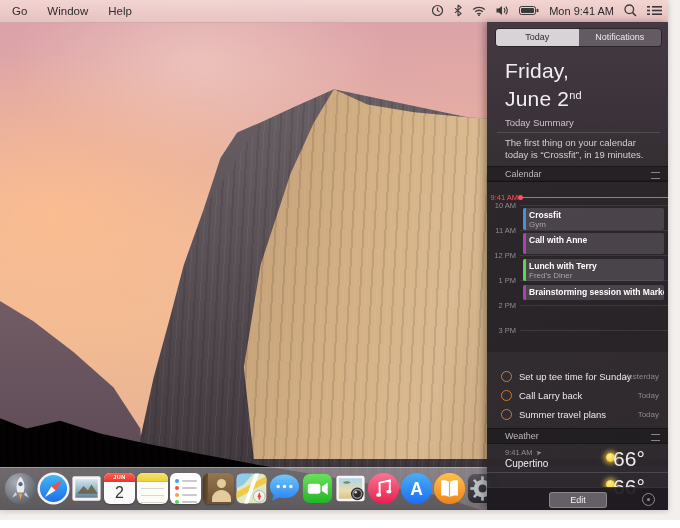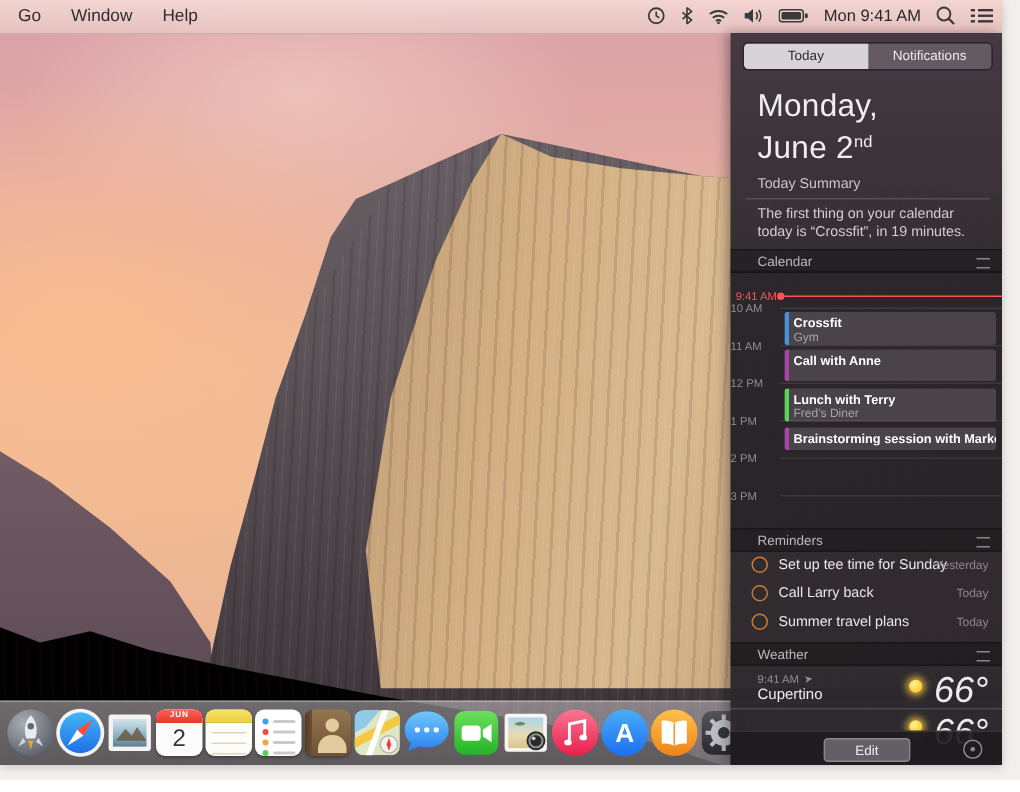--- a/index.html
+++ b/index.html
@@ -71,38 +71,38 @@
   .hairline{position:absolute;left:10px;right:8px;height:1px;background:rgba(255,255,255,.14);}
   .sum-body{position:absolute;left:18px;top:115px;width:152px;color:#d3ced3;line-height:11.5px;}
   .sec-bar{position:absolute;left:0;width:181px;height:14px;background:rgba(0,0,0,.28);
     border-top:1px solid rgba(0,0,0,.3);border-bottom:1px solid rgba(0,0,0,.25);
     color:#bcb7bc;font-size:9px;line-height:14px;}
   .sec-label{margin-left:18px;text-align:center;}
   .grip{position:absolute;right:8px;top:5px;width:9px;height:5px;
     border-top:1px solid #8a858a;border-bottom:1px solid #8a858a;}
   .tl{position:absolute;left:0;top:158px;width:181px;height:172px;background:rgba(0,0,0,.16);}
   .hrow-line{position:absolute;left:33px;right:0;height:1px;background:rgba(255,255,255,.09);}
-  .hrow-label{position:absolute;left:0;width:29px;font-size:7.5px;color:#948b94;}
+  .hrow-label{position:absolute;left:0;width:29px;text-align:right;font-size:7.5px;color:#948b94;}
   .nowline{position:absolute;left:33px;right:0;top:17px;height:1px;background:#ff5257;}
   .nowdot{position:absolute;left:31px;top:15px;width:5px;height:5px;border-radius:50%;background:#ff5257;}
   .nowlabel{position:absolute;left:2px;top:13px;width:29px;text-align:right;font-size:7.5px;color:#ff5257;}
   .event{position:absolute;left:36px;right:4px;background:rgba(125,118,128,.38);border-radius:2px;padding:2px 0 0 6px;box-sizing:border-box;overflow:hidden;}
   .event-bar{position:absolute;left:0;top:0;bottom:0;width:3px;}
   .ev-title{font-size:8.5px;font-weight:bold;color:#fff;white-space:nowrap;overflow:hidden;}
   .ev-loc{font-size:8px;color:#aba4ab;}
   .rem-item{position:absolute;left:0;width:181px;height:19px;}
   .rem-circle{position:absolute;left:14px;top:4px;width:9px;height:9px;border:1.5px solid #cf7a33;border-radius:50%;}
   .rem-label{position:absolute;left:32px;top:4px;color:#eae7ea;}
   .rem-due{position:absolute;right:9px;top:5px;font-size:8px;color:#8d888d;}
   .w-time{position:absolute;left:18px;top:426px;font-size:7.5px;color:#938e93;}
   .w-city{position:absolute;left:18px;top:436px;font-size:10px;color:#f0edf0;}
   .sun{position:absolute;width:9px;height:9px;border-radius:50%;
     background:radial-gradient(circle at 40% 35%,#fff3a0,#ffd23c 55%,#f0a521);
     box-shadow:0 0 5px 2px rgba(255,205,70,.75);}
-  .w-temp{position:absolute;right:9px;width:60px;text-align:right;font-size:24px;font-weight:300;color:#eceaec;font-style:italic;}
+  .w-temp{position:absolute;right:9px;width:60px;text-align:center;font-size:21px;font-weight:300;color:#eceaec;}
   .loc-arrow{display:inline-block;margin-left:3px;color:#938e93;font-size:7px;transform:rotate(-8deg);}
   .nc-bottom{position:absolute;left:0;bottom:0;width:181px;height:22px;background:rgba(30,27,31,.93);border-top:1px solid rgba(255,255,255,.1);}
   .edit-btn{position:absolute;left:62px;top:4px;width:56px;height:14px;border-radius:3px;
     background:rgba(185,180,188,.45);border:1px solid rgba(255,255,255,.25);
     color:#f2f0f2;font-size:9px;text-align:center;line-height:14px;}
   .nc-gear{position:absolute;right:13px;top:5px;width:11px;height:11px;border:1px solid #8d898d;border-radius:50%;}
   .nc-gear::after{content:"";position:absolute;left:3.5px;top:3.5px;width:3px;height:3px;border-radius:50%;background:#8d898d;}
 </style>
 </head>
 <body>
@@ -390,21 +390,21 @@
         </div>
     </div>
 
     <div class="nc">
       <div class="seg">
         <div class="seg-btn seg-today">Today</div>
         <div class="seg-btn seg-notif">Notifications</div>
       </div>
 
       <div class="nc-date">
-        <div>Monday,</div>
+        <div>Friday,</div>
         <div><span>June 2</span><span class="date-sup">nd</span></div>
       </div>
 
       <div class="sum-title">Today Summary</div>
       <div class="hairline" style="top:110px"></div>
       <div class="sum-body">The first thing on your calendar today is “Crossfit”, in 19 minutes.</div>
 
       <div class="sec-bar" style="top:144px">
         <span class="sec-label">Calendar</span>
         <span class="grip"></span>
@@ -439,24 +439,20 @@
           <div class="event-bar" style="background:#5ad45a"></div>
           <div class="ev-title">Lunch with Terry</div>
           <div class="ev-loc">Fred’s Diner</div>
         </div>
         <div class="event" style="top:105px;height:15px">
           <div class="event-bar" style="background:#a845a8"></div>
           <div class="ev-title">Brainstorming session with Marketing</div>
         </div>
       </div>
 
-      <div class="sec-bar" style="top:330px">
-        <span class="sec-label">Reminders</span>
-        <span class="grip"></span>
-      </div>
       <div class="rem-item" style="top:345px">
         <span class="rem-circle"></span>
         <span class="rem-label">Set up tee time for Sunday</span>
         <span class="rem-due">Yesterday</span>
       </div>
       <div class="rem-item" style="top:364px">
         <span class="rem-circle"></span>
         <span class="rem-label">Call Larry back</span>
         <span class="rem-due">Today</span>
       </div>

